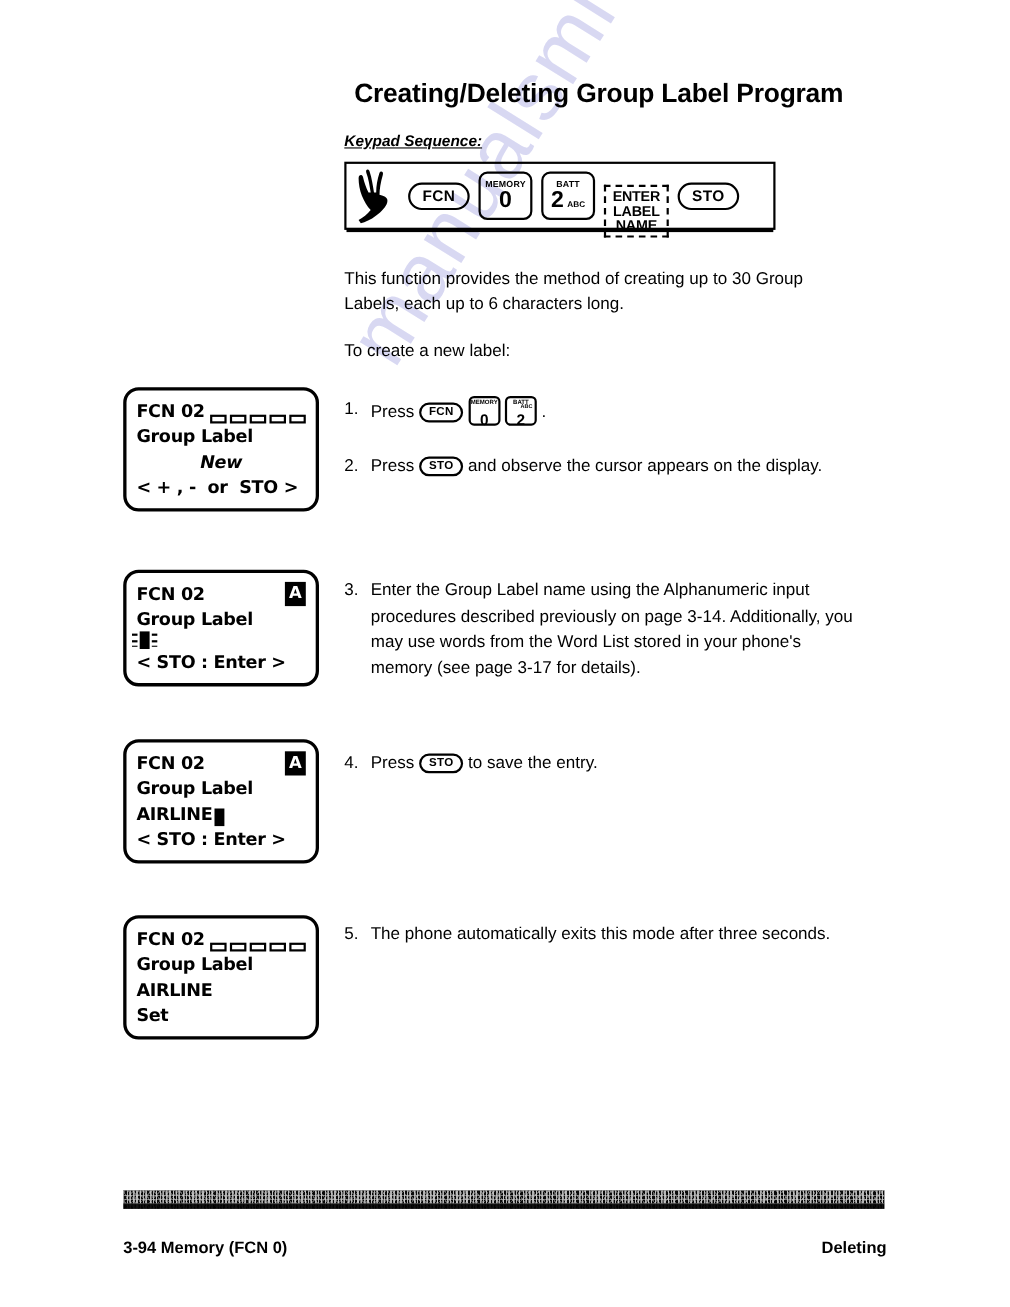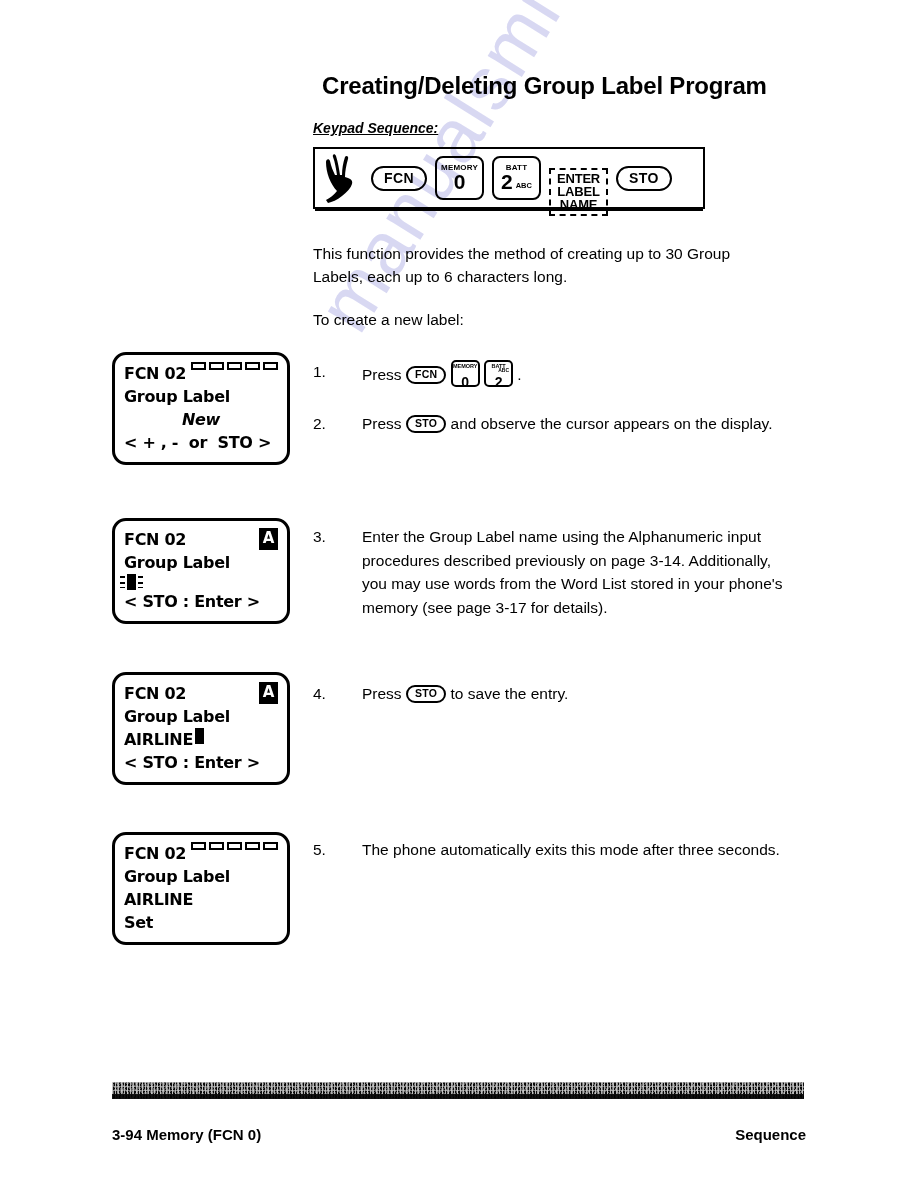--- a/index.html
+++ b/index.html
@@ -175,21 +175,21 @@
     border: 3px solid #000;
     border-radius: 14px;
     box-sizing: border-box;
     padding: 7px 9px 8px;
     font-family: "DejaVu Sans", sans-serif;
     font-size: 16px;
     font-weight: bold;
     line-height: 23px;
     letter-spacing: -0.3px;
   }
-  .lcd-row { display: flex; align-items: flex-start; white-space: pre; }
+  .lcd-row { display: flex; align-items: flex-end; white-space: pre; }
   .lcd-row.center { justify-content: center; font-style: italic; }
 
   .sig-bars { display: flex; gap: 3px; margin-left: 5px; align-items: center; }
   .sig-bars i {
     display: block;
     width: 15px;
     height: 8px;
     border: 2px solid #000;
     box-sizing: border-box;
   }
@@ -245,21 +245,21 @@
     width: 470px;
     font-size: 15.5px;
     line-height: 23.5px;
   }
   .step .num {
     position: absolute;
     left: 0;
     top: 0;
     width: 28px;
   }
-  .step .txt { display: block; margin-left: 49px; }
+  .step .txt { display: block; margin-left: 24px; }
 
   .inline-pill {
     display: inline-block;
     border: 2px solid #000;
     border-radius: 999px;
     padding: 0px 7px 1px;
     font-size: 10.5px;
     font-weight: bold;
     line-height: 13px;
     vertical-align: 2px;
@@ -483,15 +483,15 @@
   <div class="step" style="top:838px;">
     <span class="num">5.</span>
     <span class="txt">The phone automatically exits this mode after three seconds.</span>
   </div>
 
   <div class="footer-bar">
     <div class="noise"></div>
     <div class="fade-bottom"></div>
   </div>
   <div class="footer-left">3-94  Memory (FCN 0)</div>
-  <div class="footer-right">Sequence</div>
+  <div class="footer-right">Deleting</div>
 
 </div>
 
 </body></html>

